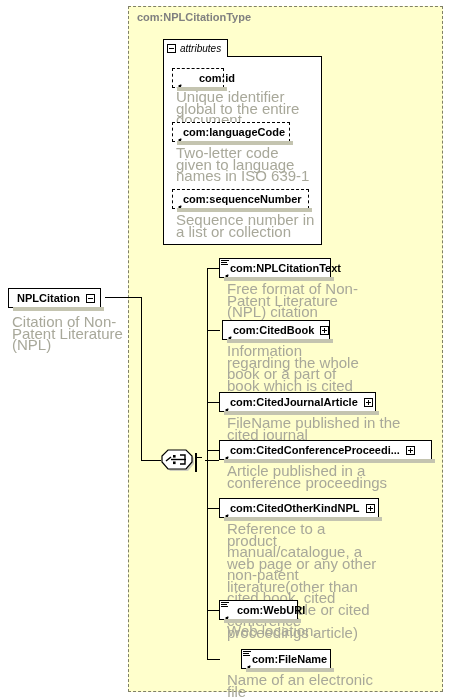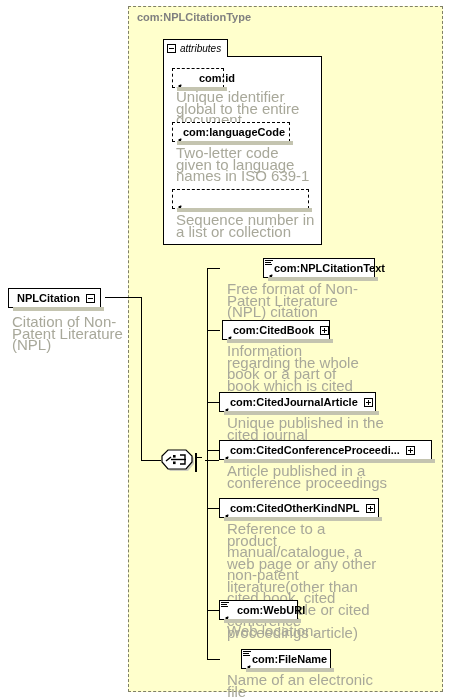--- a/index.html
+++ b/index.html
@@ -243,20 +243,21 @@
 <div class="doc" style="left:176px; top:147px; width:140px;">Two-letter code given to language names in ISO 639-1</div>
 
 <div class="node dashed" style="left:172px; top:189px; width:137px;">
   <span class="shadow"></span>
   <span class="arrow-glyph">
     <svg width="9" height="9" viewBox="0 0 9 9">
         <path d="M1 8 L7 2" stroke="#000" stroke-width="1.3" fill="none"></path>
         <path d="M7.5 1.5 L4.2 2.2 L6.8 4.8 Z" fill="#000"></path>
       </svg>
   </span>
+  <span class="label">com:sequenceNumber</span>
 </div>
 <div class="doc" style="left:176px; top:214px; width:145px;">Sequence number in a list or collection</div>
 
 <div class="node solid" id="root-node" style="padding-left:8px;">
   <span class="shadow"></span>
   <span class="label">NPLCitation</span>
   <span class="toggle-wrap">
     <span class="togglebox"></span>
   </span>
 </div>
@@ -278,21 +279,21 @@
   </svg>
 </div>
 <div id="sequence-toggle">
   <span class="togglebox"></span>
 </div>
 
 <div class="hline" style="left:205px; top:460px; width:14px;"></div>
 <div class="vline" style="left:207px; top:268px; height:355px;"></div>
 
 <div class="hline" style="left:207px; top:268px; width:13px;"></div>
-<div class="node solid" style="left:219px; top:258px; width:112px;margin-left:44px;">
+<div class="node solid" style="left:219px; top:258px; width:112px;">
   <span class="shadow"></span>
   <span class="lines-glyph">
       <i></i>
       <i></i>
       <i></i>
     </span>
   <span class="arrow-glyph">
     <svg width="9" height="9" viewBox="0 0 9 9">
         <path d="M1 8 L7 2" stroke="#000" stroke-width="1.3" fill="none"></path>
         <path d="M7.5 1.5 L4.2 2.2 L6.8 4.8 Z" fill="#000"></path>
@@ -325,21 +326,21 @@
     <svg width="9" height="9" viewBox="0 0 9 9">
         <path d="M1 8 L7 2" stroke="#000" stroke-width="1.3" fill="none"></path>
         <path d="M7.5 1.5 L4.2 2.2 L6.8 4.8 Z" fill="#000"></path>
       </svg>
   </span>
   <span class="label">com:CitedJournalArticle</span>
   <span class="toggle-wrap">
     <span class="togglebox plus"></span>
   </span>
 </div>
-<div class="doc" style="left:227px; top:417px; width:190px;">Unique published in the cited journal</div>
+<div class="doc" style="left:227px; top:417px; width:190px;">FileName published in the cited journal</div>
 
 <div class="hline" style="left:207px; top:450px; width:13px;"></div>
 <div class="node solid" style="left:219px; top:440px; width:213px;">
   <span class="shadow"></span>
   <span class="arrow-glyph">
     <svg width="9" height="9" viewBox="0 0 9 9">
         <path d="M1 8 L7 2" stroke="#000" stroke-width="1.3" fill="none"></path>
         <path d="M7.5 1.5 L4.2 2.2 L6.8 4.8 Z" fill="#000"></path>
       </svg>
   </span>

